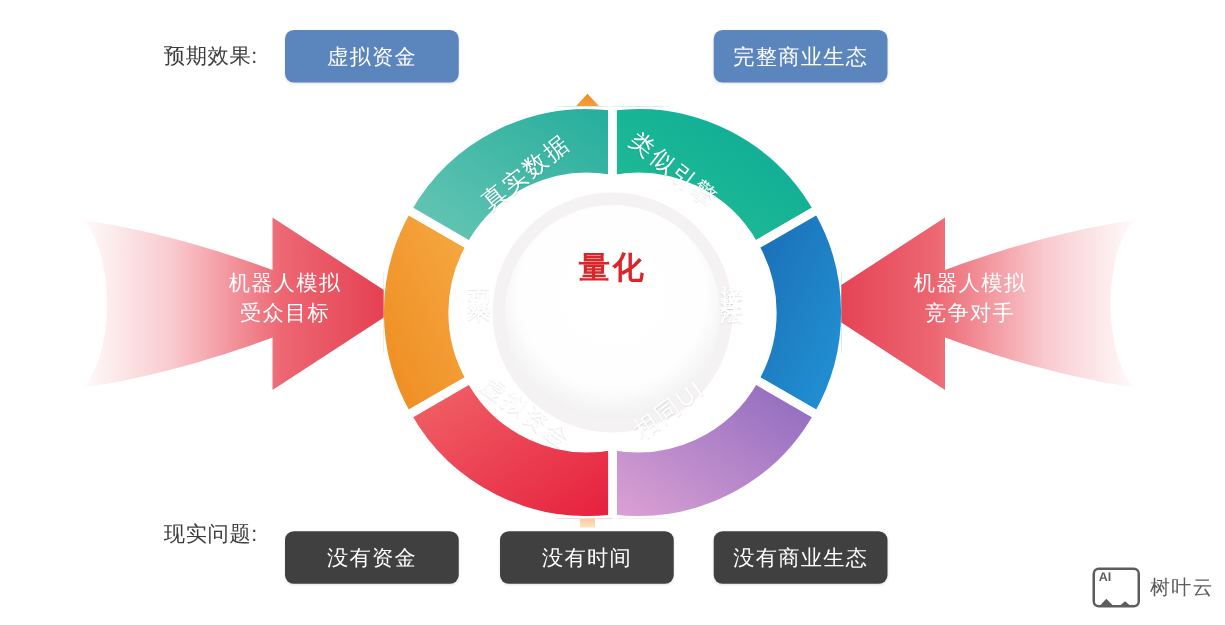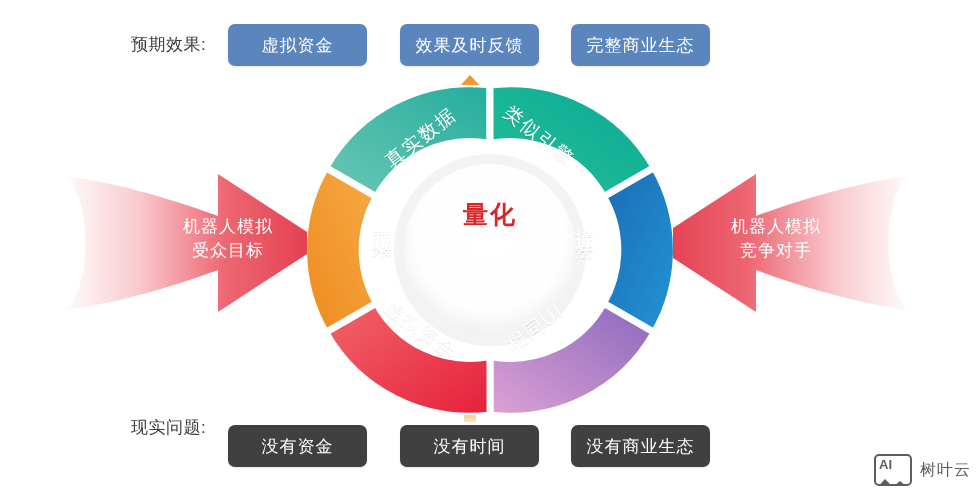--- a/index.html
+++ b/index.html
@@ -110,38 +110,37 @@
     position:absolute;left:874px;top:454px;
     display:flex;align-items:center;gap:8px;
   }
   #wm-icon{
     width:34px;height:28px;
     border:2px solid #5d5d5d;border-radius:5px;
     position:relative;overflow:hidden;background:#fff;
   }
   #wm-icon .ai{
     position:absolute;left:3px;top:1px;
-    font-size:13px;font-weight:bold;color:#5d5d5d;
+    font-size:10px;font-weight:bold;color:#5d5d5d;
     font-family:"Liberation Sans",sans-serif;
   }
   #wm-icon .hill{
     position:absolute;left:-2px;bottom:-7px;width:38px;height:16px;
   }
   #wm-text{font-size:16px;color:#5d5d5d;letter-spacing:1px;white-space:nowrap;}
 </style>
 </head>
 <body>
 
 <div id="stage">
 
   <div class="row-label" id="label-top">预期效果:</div>
   <div class="row-label" id="label-bottom">现实问题:</div>
 
   <div class="pill blue" id="pill-t0">虚拟资金</div>
-  <div class="pill blue" id="pill-t1">效果及时反馈</div>
   <div class="pill blue" id="pill-t2">完整商业生态</div>
 
   <div class="pill orange" id="pill-b0">没有资金</div>
   <div class="pill orange" id="pill-b1">没有时间</div>
   <div class="pill orange" id="pill-b2">没有商业生态</div>
 
   <svg class="mini-arrow" style="left:455px;top:74px;" viewBox="0 0 30 34">
     <defs>
       <linearGradient id="gMiniTop" x1="0" y1="1" x2="0" y2="0">
         <stop offset="0%" stop-color="#f5b05a" stop-opacity="0.25"></stop>

